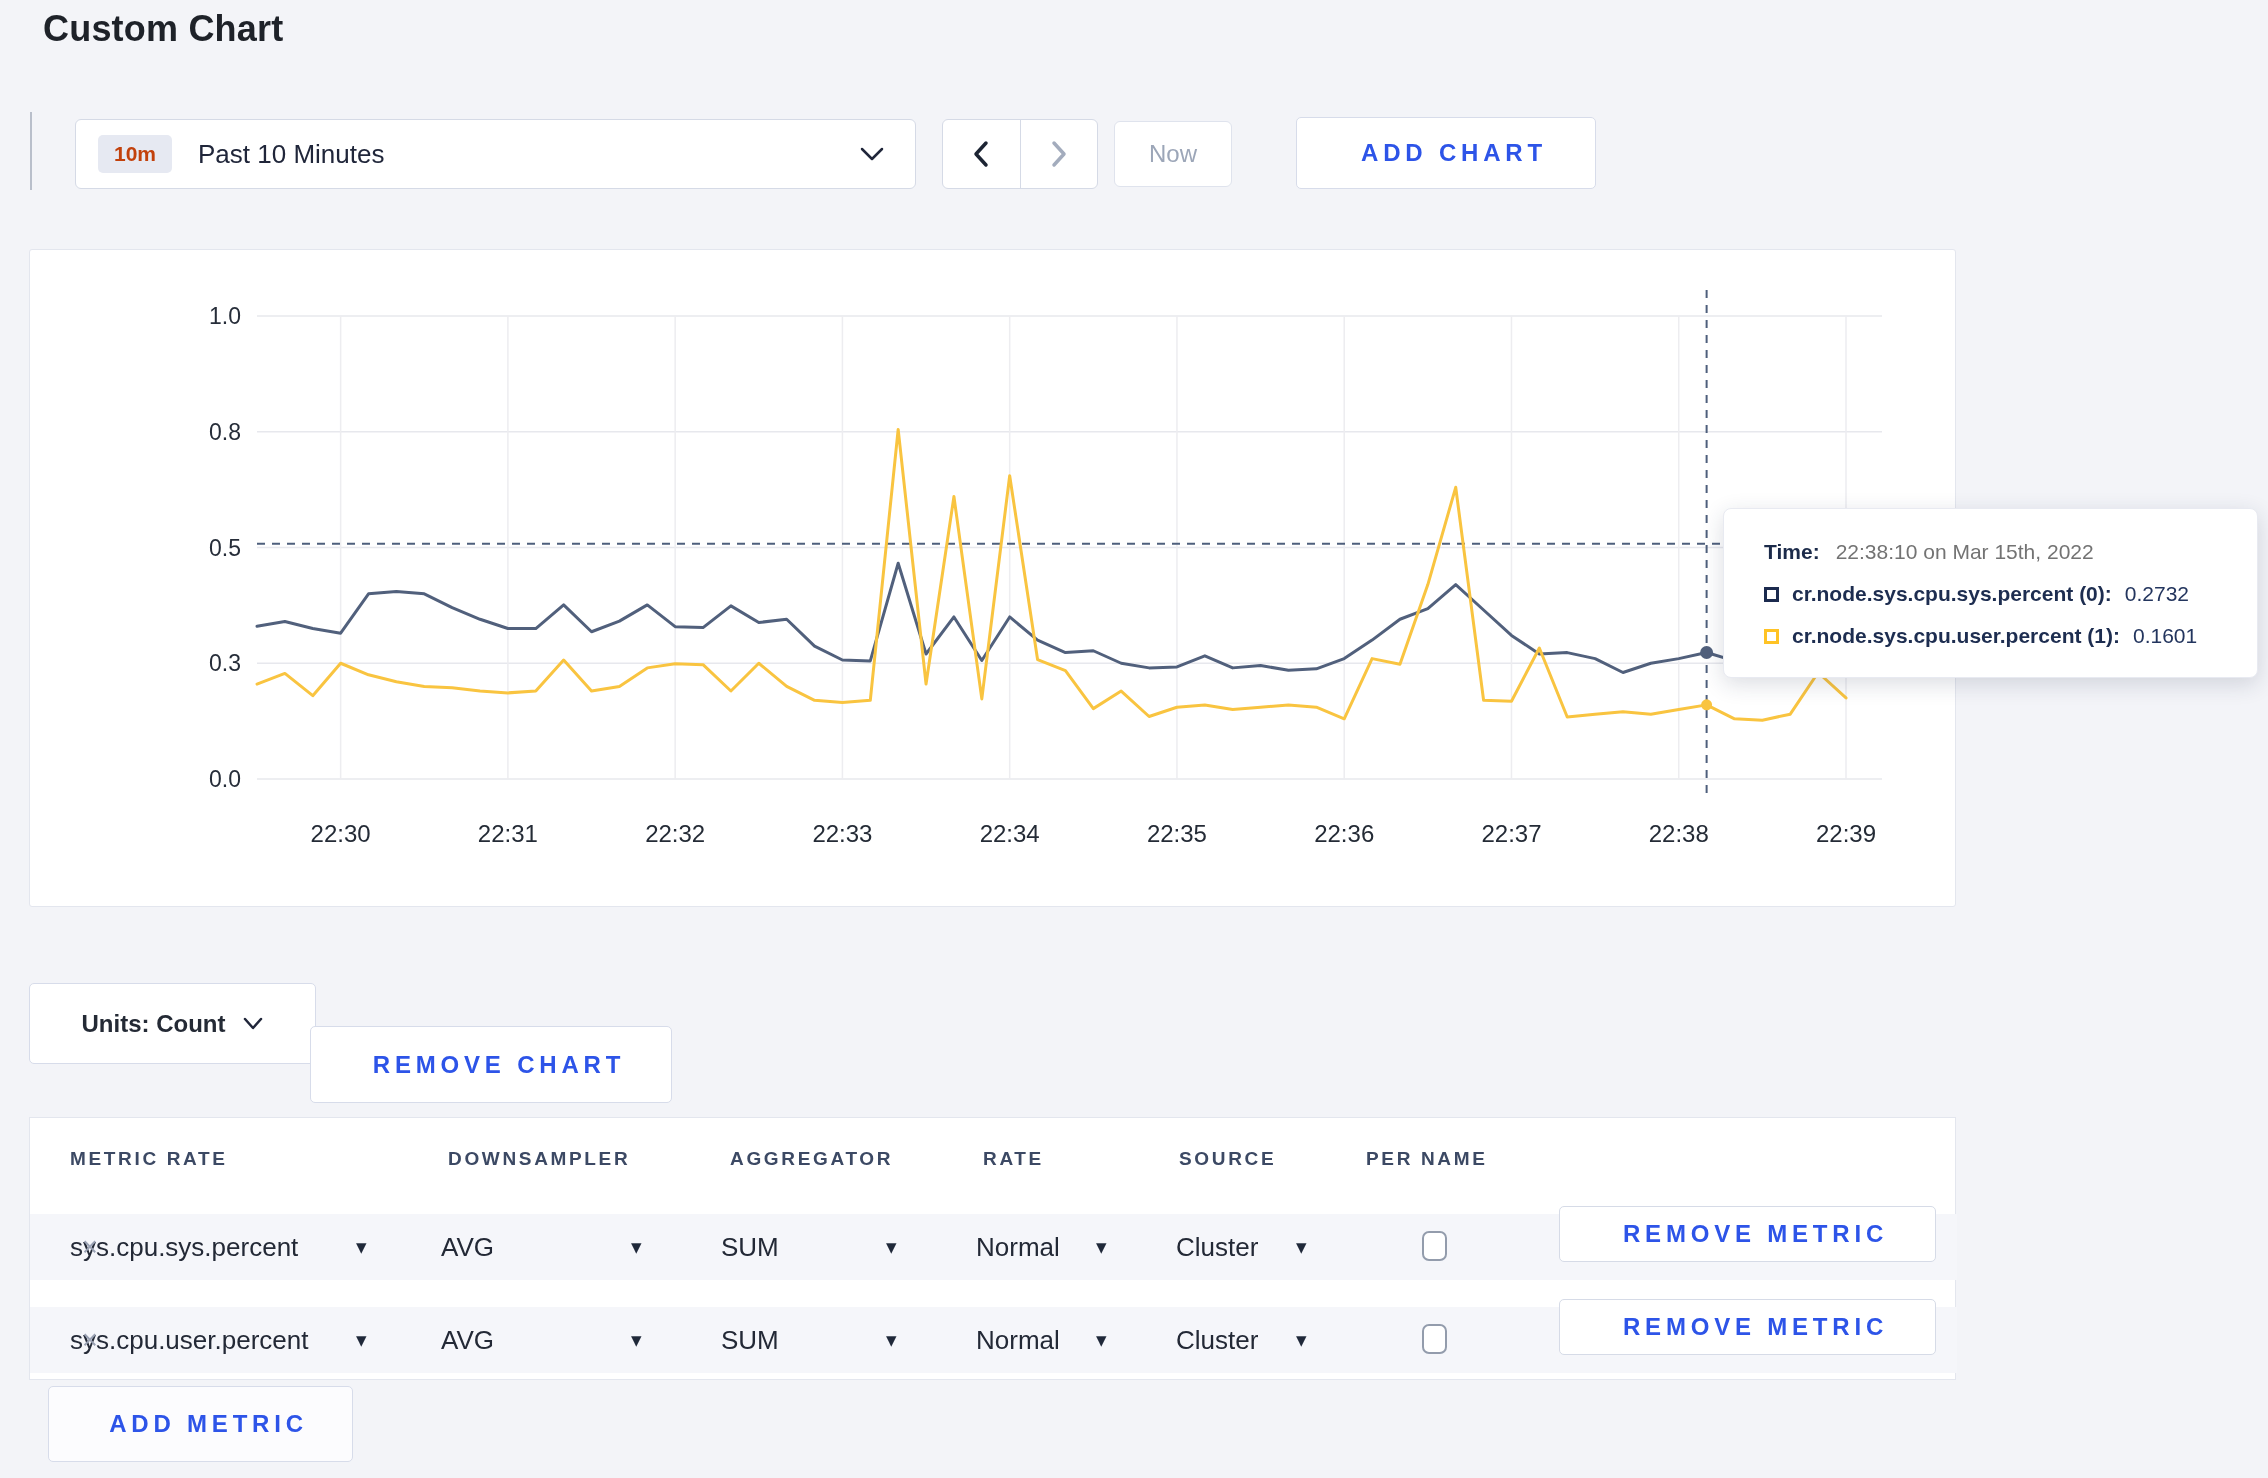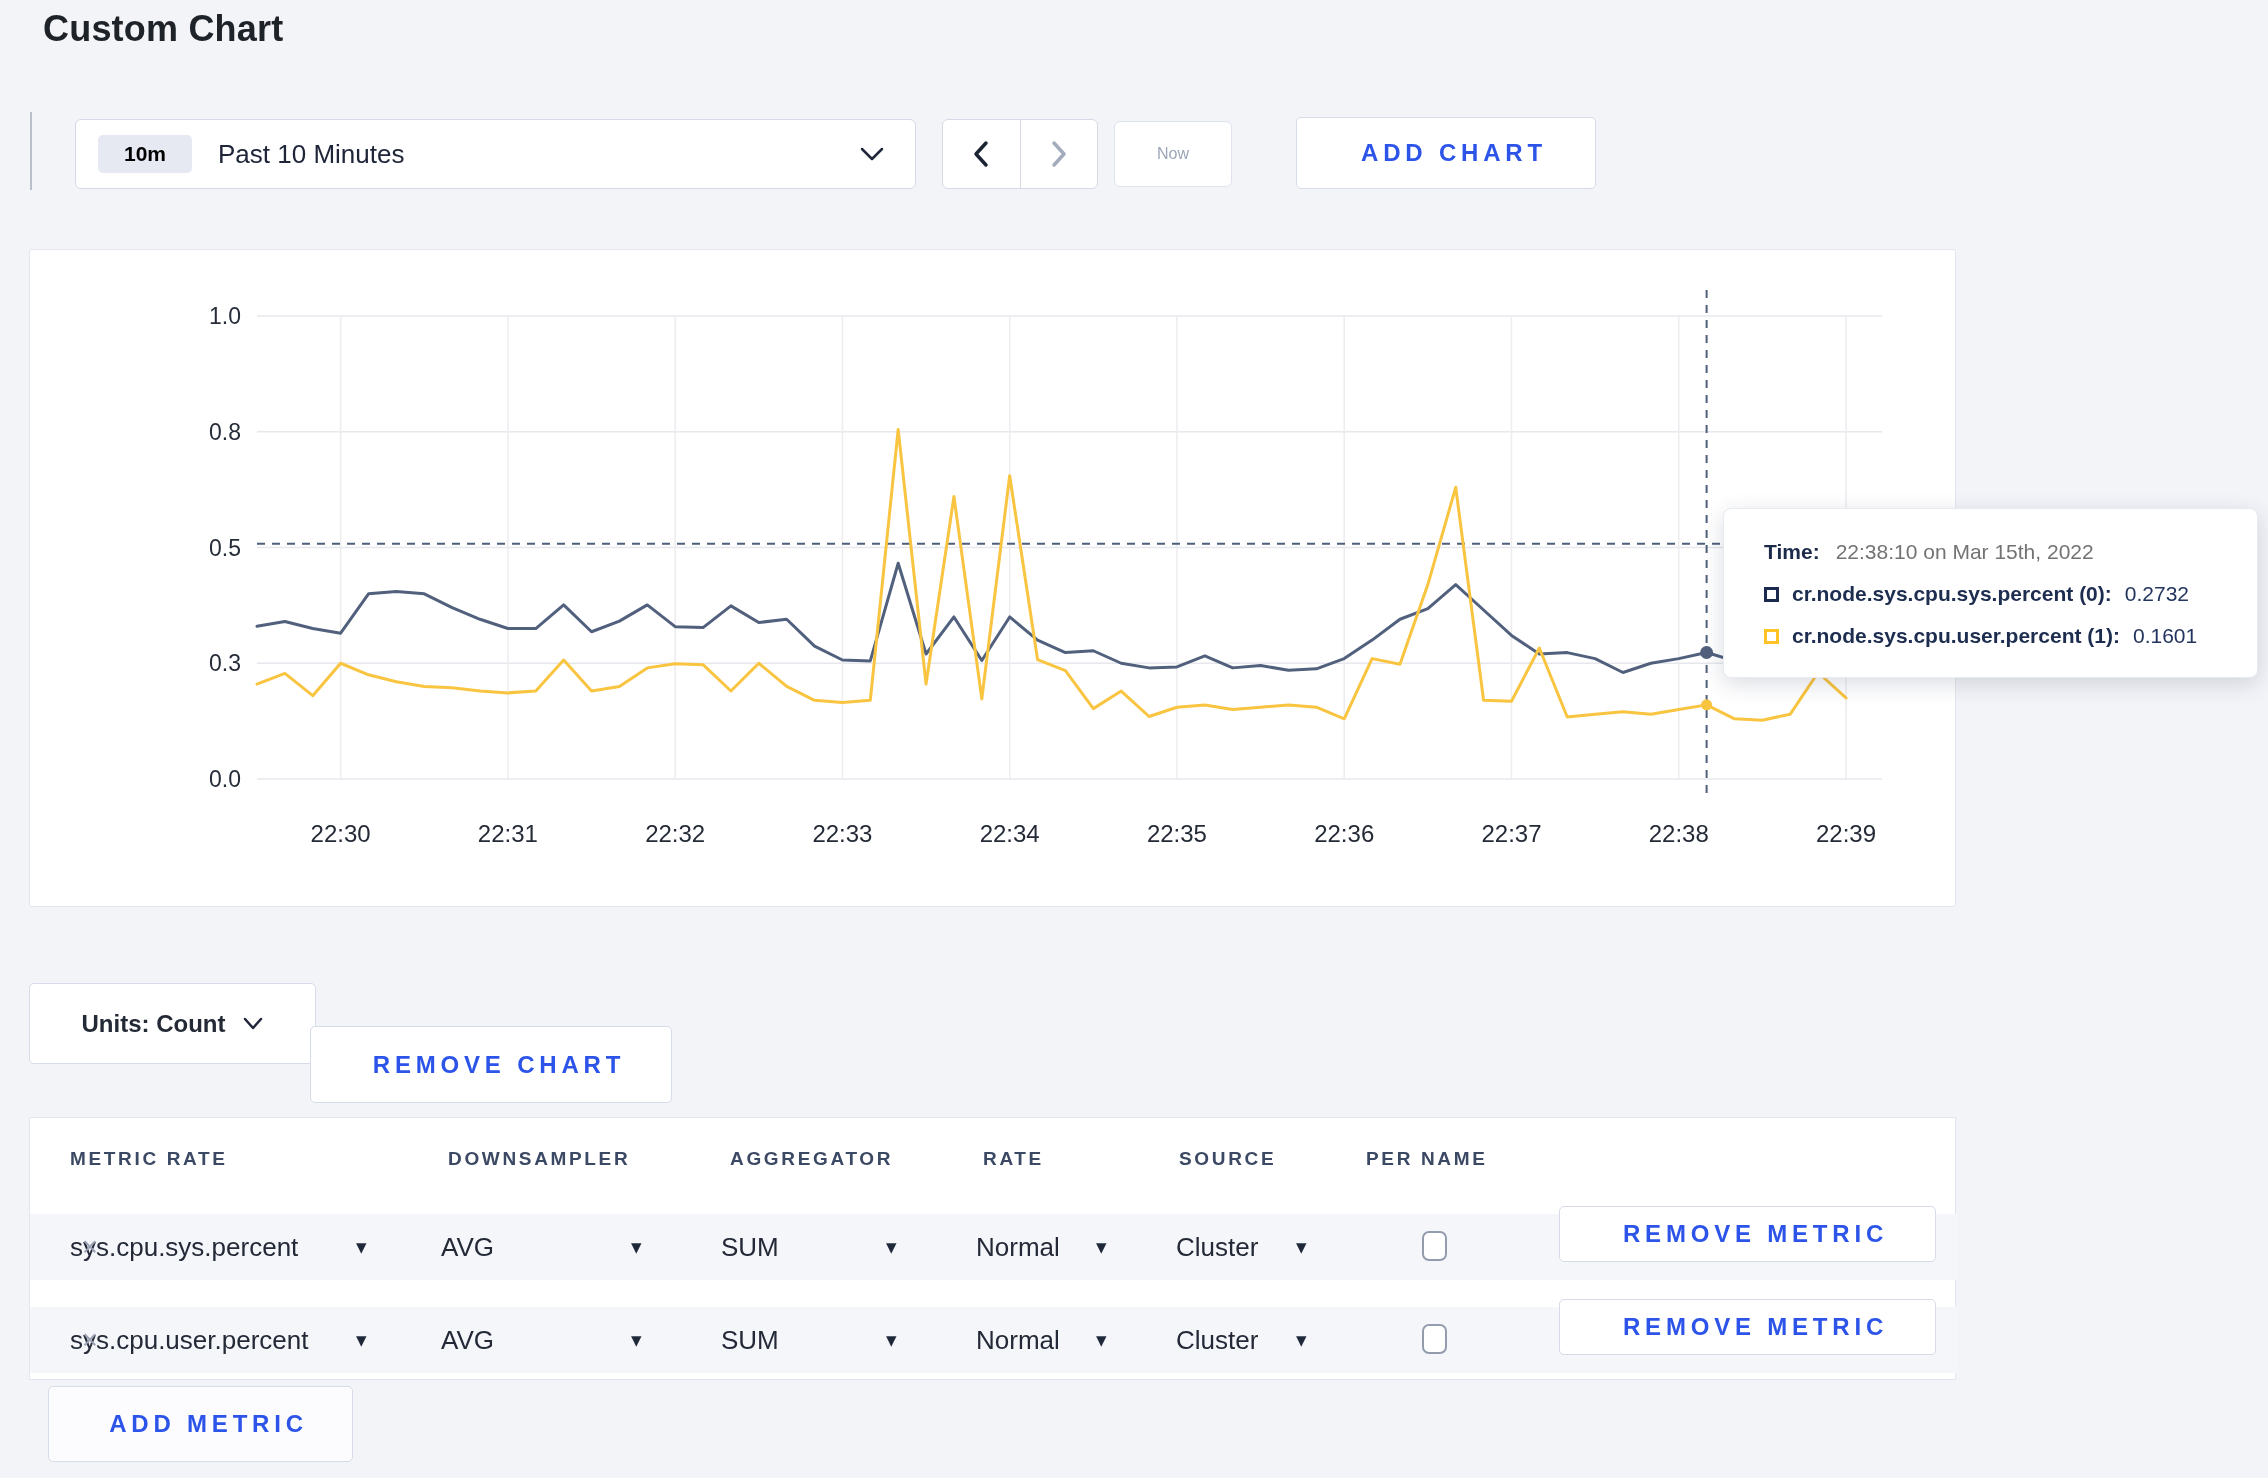--- a/index.html
+++ b/index.html
@@ -5,33 +5,33 @@
   * { margin:0; padding:0; box-sizing:border-box; }
   html,body { width:2268px; height:1478px; }
   body { background:#f3f4f8; font-family:"Liberation Sans", sans-serif; color:#232936; position:relative; overflow:hidden; }
 
   .page-title { position:absolute; left:43px; top:8px; font-size:36px; font-weight:600; color:#1e2229; letter-spacing:.2px; }
 
   
   .toolbar-divider { position:absolute; left:30px; top:112px; width:2px; height:78px; background:#b9bfcb; }
   .time-select { position:absolute; left:75px; top:119px; width:841px; height:70px; background:#fff;
                  border:1px solid #d5dae6; border-radius:6px; display:flex; align-items:center; cursor:pointer; }
-  .time-badge { margin-left:22px; background:#e6e9f2; border-radius:5px; padding:7px 26px; font-size:21px; font-weight:700; color:#000000; }
+  .time-badge { margin-left:22px; background:#e6e9f2; border-radius:5px; padding:7px 16px; font-size:21px; font-weight:700; color:#c2410c; }
   .time-label { margin-left:26px; font-size:26px; color:#20263a; }
   .time-chevron { position:absolute; right:30px; top:26px; }
 
   .nav-arrows { position:absolute; left:942px; top:119px; width:156px; height:70px; background:#fff;
                 border:1px solid #d5dae6; border-radius:6px; display:flex; }
   .nav-arrows .half { flex:1; display:flex; align-items:center; justify-content:center; cursor:pointer; }
   .nav-arrows .half + .half { border-left:1px solid #d5dae6; }
 
   .btn { background:#fff; border:1px solid #d7dcea; border-radius:5px; cursor:pointer;
          font-family:"Liberation Sans", sans-serif; }
   .btn-now { position:absolute; left:1114px; top:121px; width:118px; height:66px; border-radius:6px;
-             font-size:16px; color:#9ca6b8; border-color:#dfe3ed; }
+             font-size:24px; color:#9ca6b8; border-color:#dfe3ed; }
   .btn-blue { color:#2d54e8; font-weight:700; letter-spacing:.2em; font-size:24px;padding-left:16px; }
   .btn-add-chart { position:absolute; left:1296px; top:117px; width:300px; height:72px; }
 
   
   .chart-card { position:absolute; left:29px; top:249px; width:1927px; height:658px; background:#fff;
                 border:1px solid #e3e6ee; border-radius:3px; }
   .chart-card svg { display:block; }
 
   .chart-tooltip { position:absolute; left:1723px; top:508px; width:535px; height:170px; background:#fff;
                    border:1px solid #e8eaf1; border-radius:8px; box-shadow:0 6px 22px rgba(32,42,72,.16);

